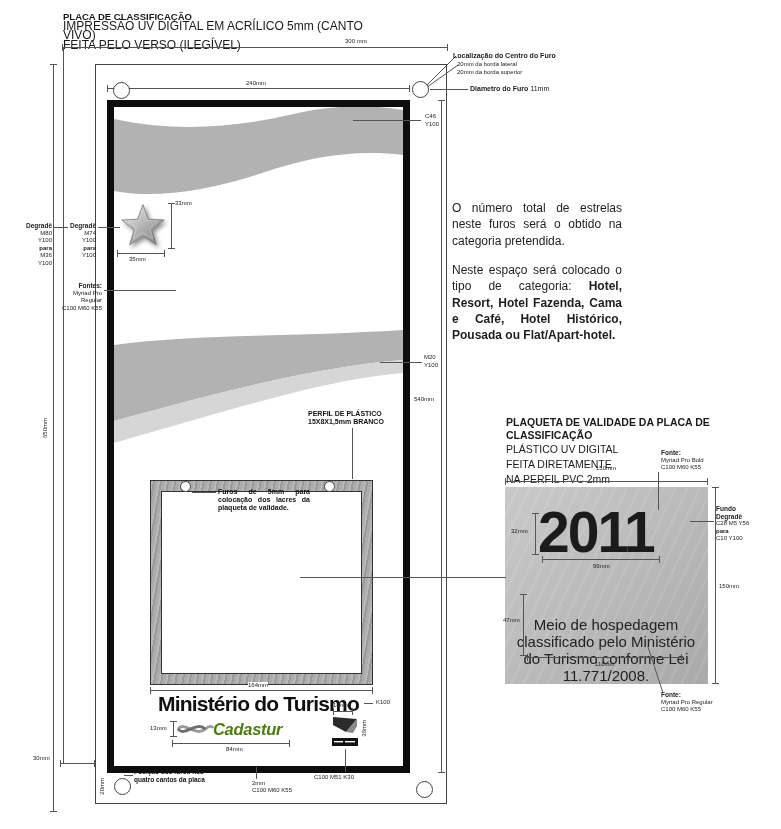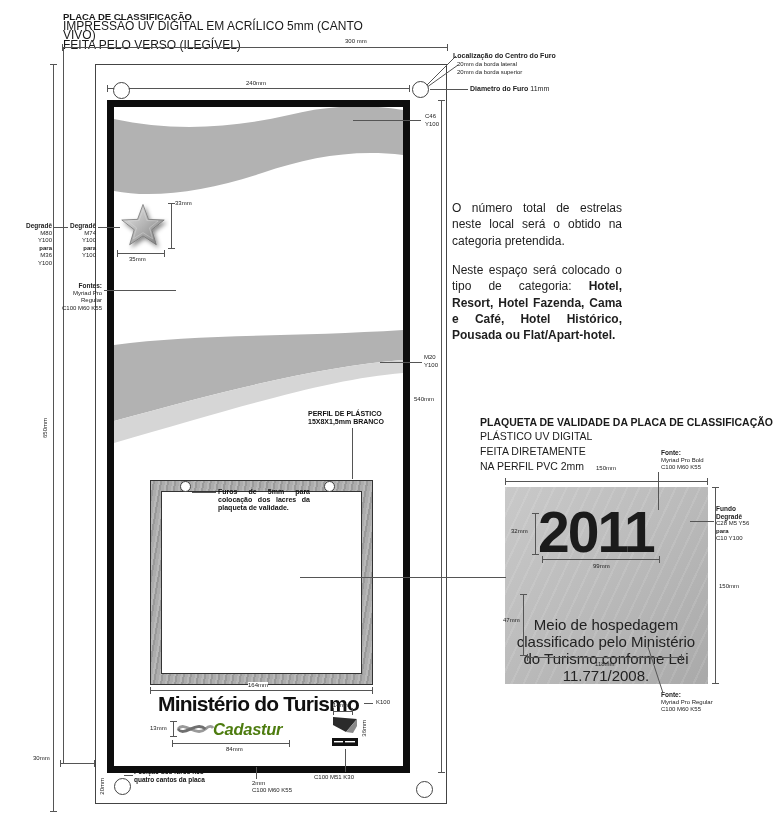--- a/index.html
+++ b/index.html
@@ -194,28 +194,28 @@
   <div class="line-h" style="left:98px;top:227px;width:22px;z-index:3;"></div>
 
   <div class="abs rightcol" style="left:62px;top:282px;width:40px;z-index:3;">
     <div class="lbl lbl-b" style="position:static;">Fontes:</div>
     <div class="lbl" style="position:static;font-size:6px;">Myriad Pro</div>
     <div class="lbl" style="position:static;font-size:6px;">Regular</div>
     <div class="lbl" style="position:static;font-size:6px;">C100 M60 K55</div>
   </div>
   <div class="line-h" style="left:104px;top:290px;width:72px;z-index:3;"></div>
 
-  <div class="p-note" style="left:452px;top:200px;width:170px;">O número total de estrelas neste local será o obtido na categoria pretendida.</div>
+  <div class="p-note" style="left:452px;top:200px;width:170px;">O número total de estrelas neste furos será o obtido na categoria pretendida.</div>
   <div class="p-note" style="left:452px;top:262px;width:170px;">
     <span>Neste espaço será colocado o tipo de categoria: </span><span style="font-weight:bold;">Hotel, Resort, Hotel Fazenda, Cama e Café, Hotel Histórico, Pousada ou Flat/Apart-hotel.</span>
   </div>
 
   <div class="line-h" style="left:300px;top:577px;width:206px;z-index:5;"></div>
 
-  <div class="abs" style="left:480px;top:416px;">
+  <div class="abs" style="left:506px;top:416px;">
     <div class="plq-title">PLAQUETA DE VALIDADE DA PLACA DE CLASSIFICAÇÃO</div>
     <div class="plq-line">PLÁSTICO UV DIGITAL</div>
     <div class="plq-line">FEITA DIRETAMENTE</div>
     <div class="plq-line">NA PERFIL PVC 2mm</div>
   </div>
 
   <span class="lbl" style="left:596px;top:465px;font-size:6px;">150mm</span>
   <div class="dimh" style="left:505px;top:481px;width:203px;"></div>
 
   <div class="plaqueta"></div>

